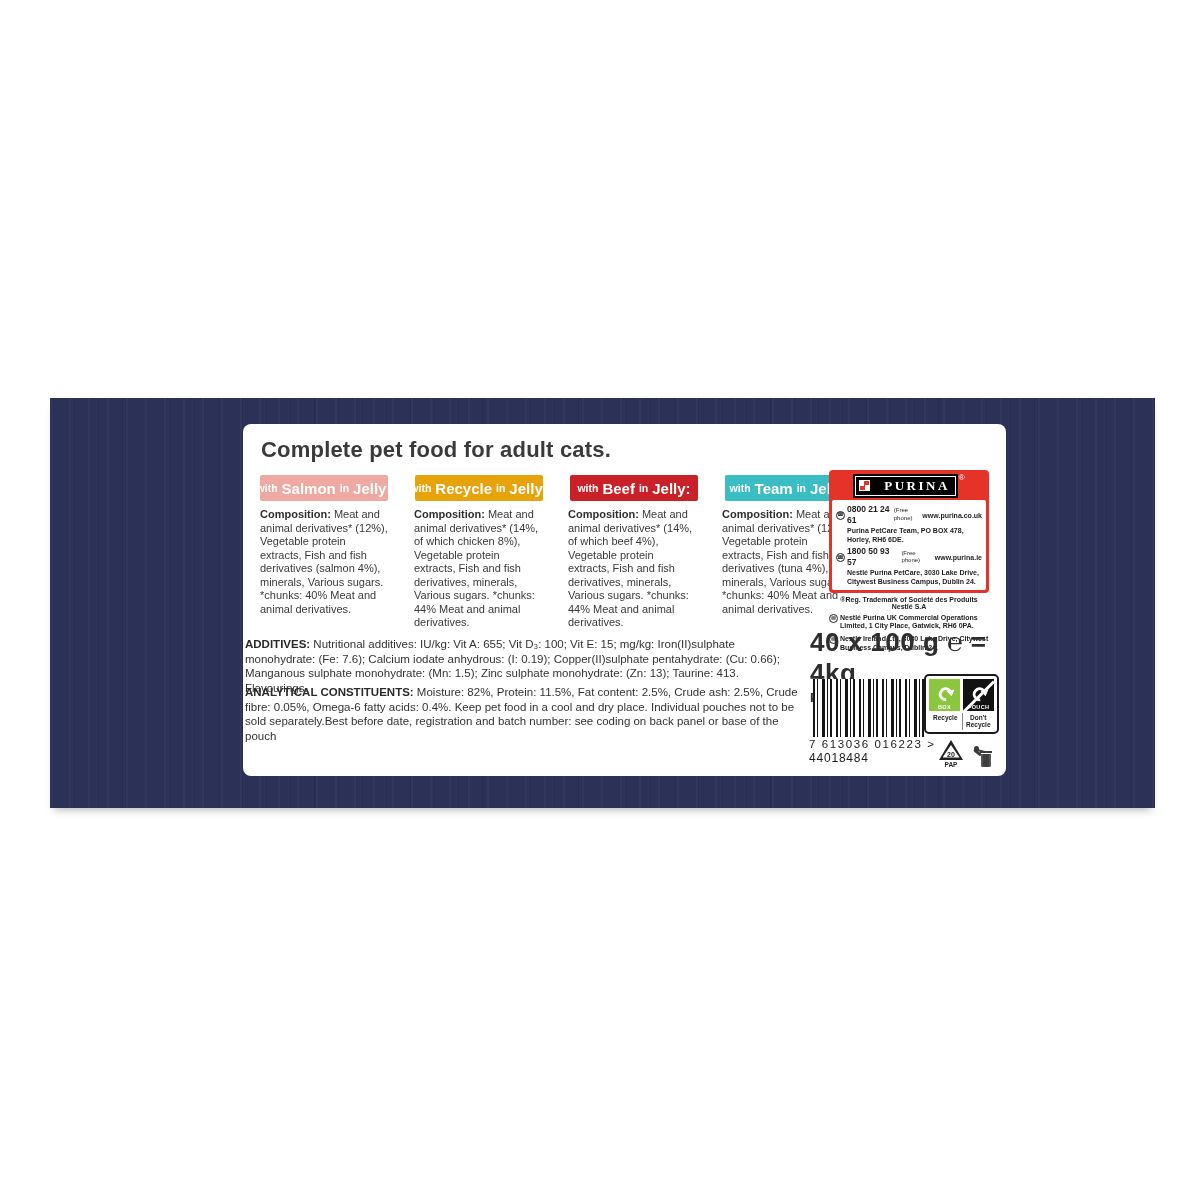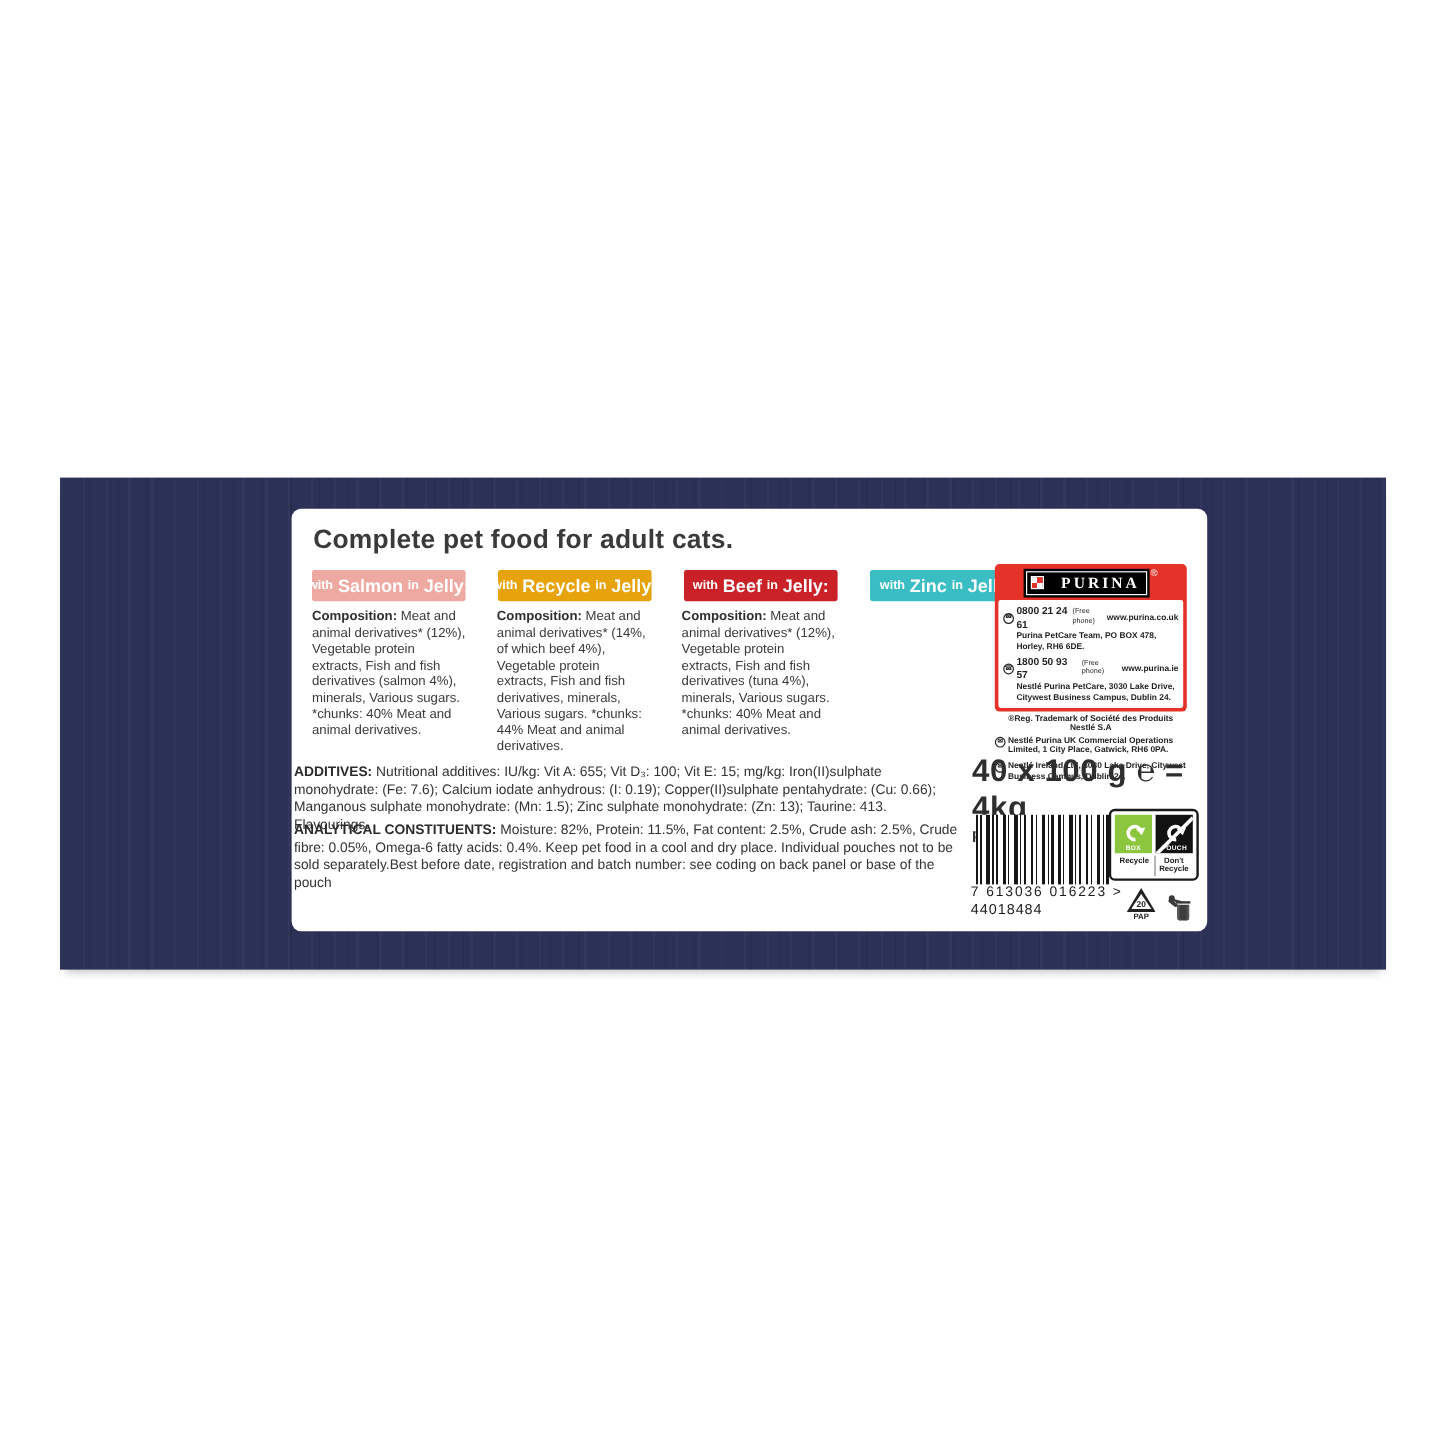--- a/index.html
+++ b/index.html
@@ -129,29 +129,32 @@
           <span class="lg">Jelly:</span>
         </div>
         <div class="fh" style="background: rgb(201, 33, 39);">
           <span class="sm">with</span>
           <span class="lg">Beef</span>
           <span class="sm">in</span>
           <span class="lg">Jelly:</span>
         </div>
         <div class="fh" style="background: rgb(59, 189, 196);">
           <span class="sm">with</span>
-          <span class="lg">Zinc</span>
+          <span class="lg">Team</span>
           <span class="sm">in</span>
           <span class="lg">Jelly:</span>
         </div>
       </div>
 
       <div class="comp-row">
         <div class="comp">
           <b>Composition:</b><span> Meat and animal derivatives* (12%), Vegetable protein extracts, Fish and fish derivatives (salmon 4%), minerals, Various sugars. *chunks: 40% Meat and animal derivatives.</span>
+        </div>
+        <div class="comp">
+          <b>Composition:</b><span> Meat and animal derivatives* (14%, of which chicken 8%), Vegetable protein extracts, Fish and fish derivatives, minerals, Various sugars. *chunks: 44% Meat and animal derivatives.</span>
         </div>
         <div class="comp">
           <b>Composition:</b><span> Meat and animal derivatives* (14%, of which beef 4%), Vegetable protein extracts, Fish and fish derivatives, minerals, Various sugars. *chunks: 44% Meat and animal derivatives.</span>
         </div>
         <div class="comp">
           <b>Composition:</b><span> Meat and animal derivatives* (12%), Vegetable protein extracts, Fish and fish derivatives (tuna 4%), minerals, Various sugars. *chunks: 40% Meat and animal derivatives.</span>
         </div>
       </div>
 
       <p class="para para-additives">

